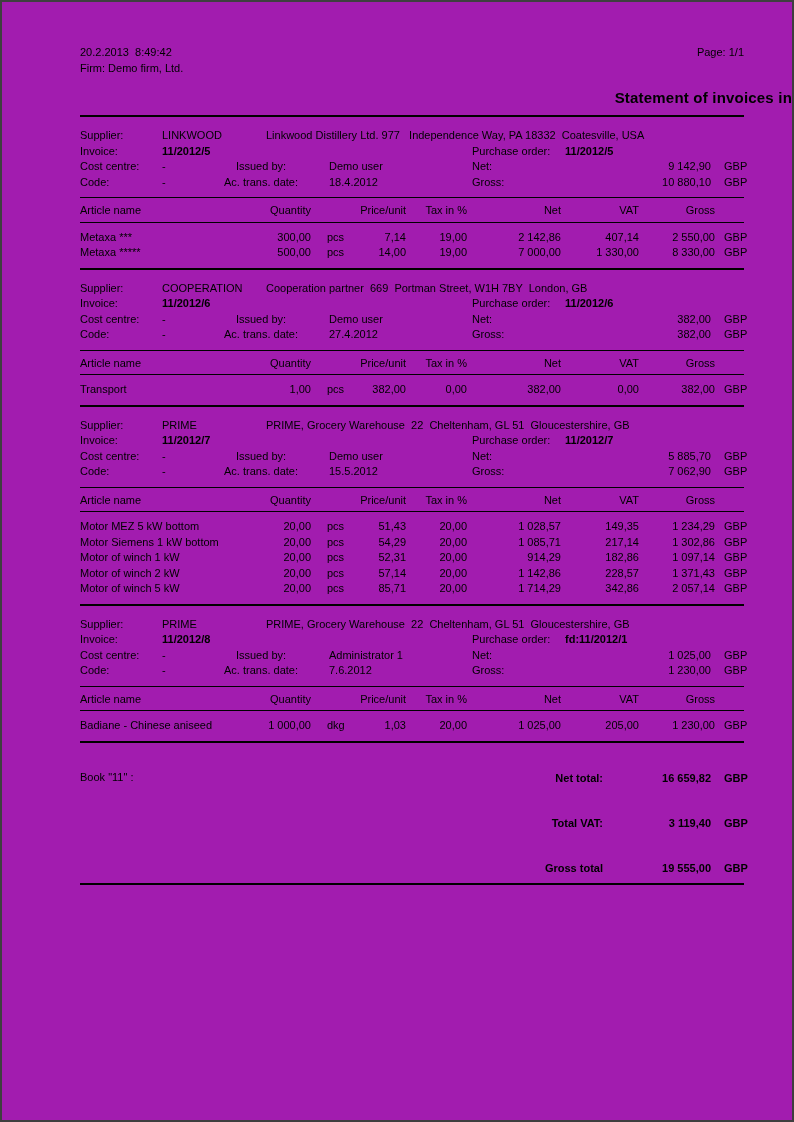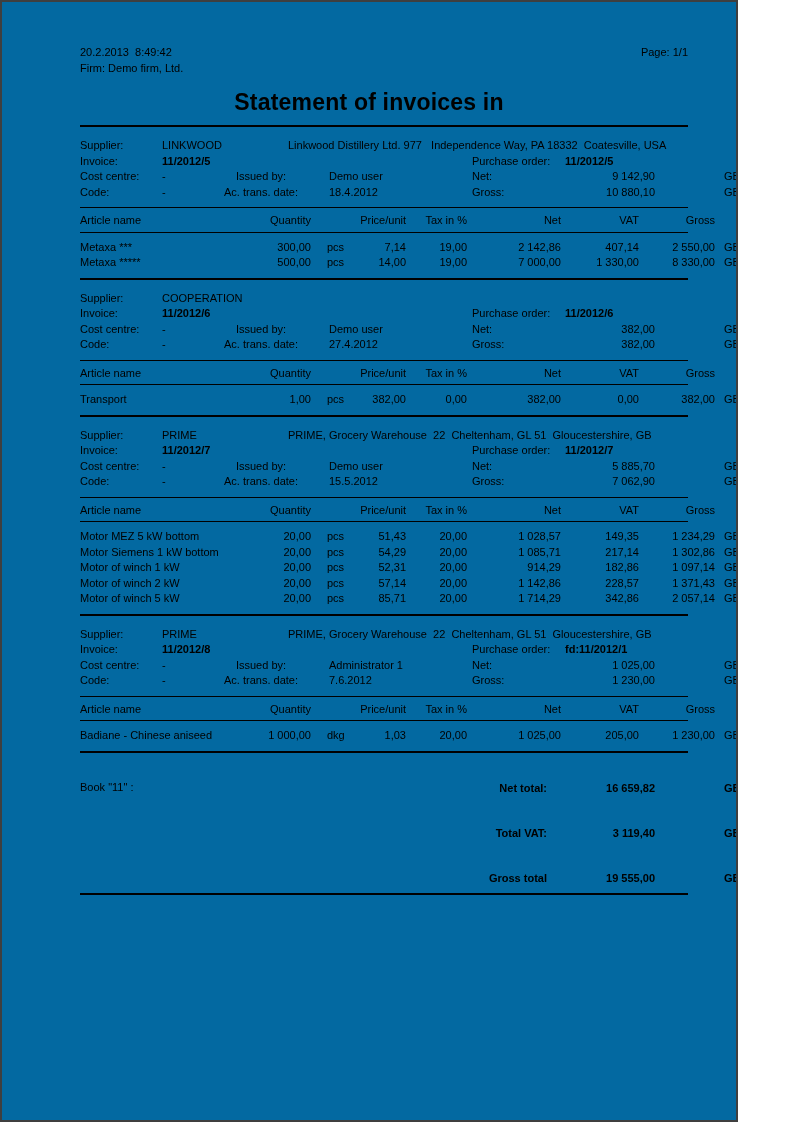--- a/index.html
+++ b/index.html
@@ -1,48 +1,48 @@
 <!DOCTYPE html>
 <html><head>
 <meta charset="utf-8">
 <style>
   * { margin:0; padding:0; box-sizing:border-box; }
   html,body { background:#ffffff; }
   .page {
-    width:738px; height:1122px;
-    background:#0369a1;
+    width:794px; height:1122px;
+    background:#a21caf;
     border:2px solid #3f3f3f;
     color:#000;
     font-family:"Liberation Sans", sans-serif;
     font-size:11px;
     position:relative;
     overflow:hidden;
   }
   .margin-box { margin-left:78px; margin-right:48px; }
   .report-header { padding-top:42px; }
   .hdr-row { display:flex; justify-content:space-between; line-height:16px; }
   .pre { white-space:pre; }
   .title {
-    text-align:center;
-    font-size:23px;
+    text-align:right;
+    font-size:15px;
     font-weight:bold;
     margin-top:13px;
     margin-bottom:9px;
     letter-spacing:0.2px;
   }
   .rule-thin  { border-top:1px solid #000; height:0; }
   .rule-thick { border-top:2px solid #000; height:0; }
 
   
   .sec-info { margin:12px 0 6px; }
   .irow { position:relative; height:15.5px; }
   .irow span { position:absolute; top:0; white-space:pre; }
   .l0   { left:0; }
   .l82  { left:82px; }
-  .l192 { left:208px;text-align:right; }
+  .l192 { left:186px;text-align:right; }
   .l249 { left:249px; }
   .l392 { left:392px; }
   .l485 { left:485px; }
   .mid-lab { left:116px; width:130px; text-align:center; }
   .amt { left:auto; right:33px; }
   .cur { left:644px; }
   .bold { font-weight:bold; }
 
   
   .art-grid {
@@ -159,20 +159,21 @@
     </div>
 
     <div class="rule-thick"></div>
   </section>
 
   <section>
     <div class="sec-info">
       <div class="irow">
         <span class="l0">Supplier:</span>
         <span class="l82">COOPERATION</span>
+        <span class="l192">Cooperation partner  669  Portman Street, W1H 7BY  London, GB</span>
       </div>
       <div class="irow">
         <span class="l0">Invoice:</span>
         <span class="l82 bold">11/2012/6</span>
         <span class="l392">Purchase order:</span>
         <span class="l485 bold">11/2012/6</span>
       </div>
       <div class="irow">
         <span class="l0">Cost centre:</span>
         <span class="l82">-</span>

